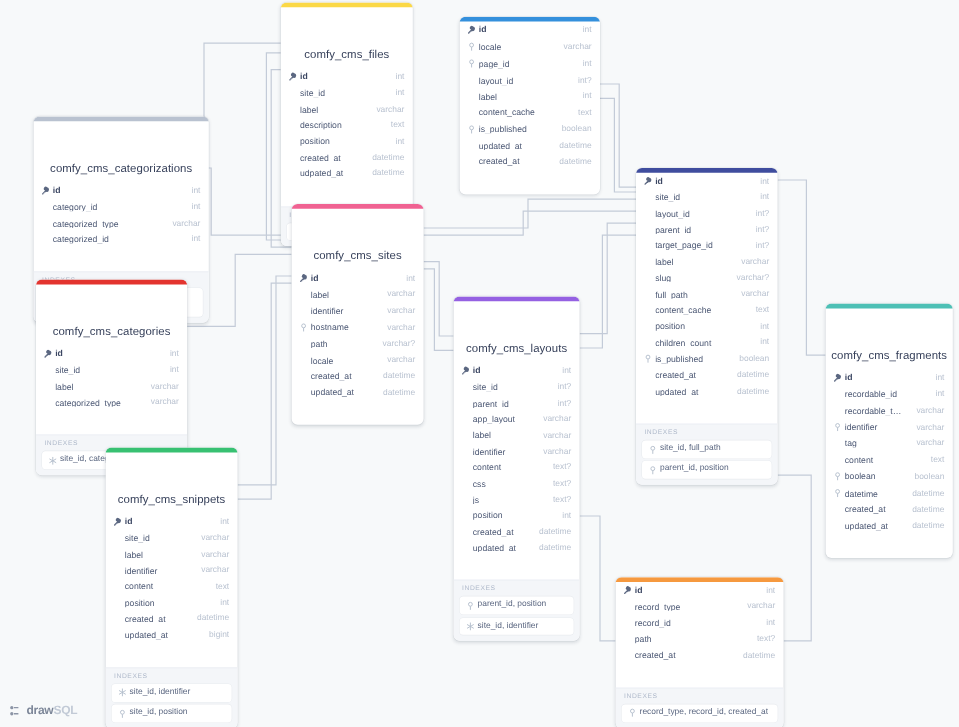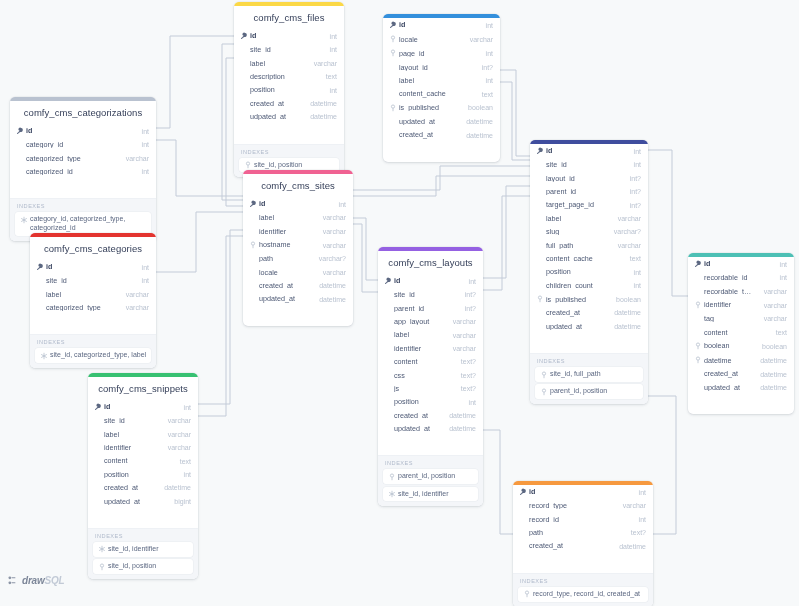--- a/index.html
+++ b/index.html
@@ -40,20 +40,21 @@
     width: 100%;
     border-radius: 5px 5px 0 0;
   }
   .table-title {
     text-align: center;
     font-size: 9.5px;
     color: #36405a;
     padding: 6px 4px 6px;
     letter-spacing: 0.05px;
     white-space: nowrap;
+    margin-top: 28px;
   }
   .cols {
     padding: 0 0 20px;
   }
   .col-row {
     display: flex;
     align-items: center;
     font-size: 7.2px;
     line-height: 1;
     padding: 3.1px 7px 3.1px 6px;
@@ -113,26 +114,25 @@
     min-width: 9px;
     margin-right: 2px;
     display: inline-flex;
     align-items: center;
     justify-content: center;
     padding-top: 0.5px;
   }
   .logo {
     position: absolute;
     left: 8px;
-    bottom: 20px;
+    bottom: 8px;
     display: flex;
     align-items: center;
     font-size: 10px;
     letter-spacing: -0.2px;
-    font-style: italic;
   }
   .logo-mark {
     margin-right: 3px;
     display: inline-flex;
   }
   .logo-draw { color: #7d8799; font-weight: bold; }
   .logo-sql { color: #c2cad6; font-weight: bold; }
 </style>
 </head>
 <body>
@@ -292,21 +292,21 @@
             <span class="col-name">updated_at</span>
             <span class="col-type">datetime</span>
           </div>
           <div class="col-row">
             <span class="col-icon"></span>
             <span class="col-name">created_at</span>
             <span class="col-type">datetime</span>
           </div>
         </div>
       </div>
-      <div class="table-card" style="left: 10px; top: 97px; width: 146px;">
+      <div class="table-card" style="left: 28px; top: 97px; width: 146px;">
         <div class="accent-bar" style="background: rgb(185, 194, 208);"></div>
         <div class="table-title">comfy_cms_categorizations</div>
         <div class="cols">
           <div class="col-row">
             <span class="col-icon">
               <svg width="8" height="8" viewBox="0 0 10 10">
                 <path d="M6.6,1.3 a2,2 0 1 0 -2.1,3.3 L1.4,7.7 L1.4,8.8 L2.6,8.8 L2.6,7.9 L3.6,7.9 L3.6,6.9 L4.6,6.9 L5.4,6.1 a2,2 0 0 0 1.2,-4.8 Z" fill="#5b6781"></path>
               </svg>
             </span>
             <span class="col-name pk">id</span>
@@ -626,20 +626,21 @@
               <svg width="8" height="8" viewBox="0 0 10 10">
                 <path d="M5,1 L5,9 M1.5,3 L8.5,7 M8.5,3 L1.5,7" stroke="#b5bfcd" stroke-width="1" fill="none"></path>
               </svg>
             </span>
             <span>site_id, identifier</span>
           </div>
         </div>
       </div>
       <div class="table-card" style="left: 688px; top: 253px; width: 106px;">
         <div class="accent-bar" style="background: rgb(77, 192, 181);"></div>
+        <div class="table-title">comfy_cms_fragments</div>
         <div class="cols">
           <div class="col-row">
             <span class="col-icon">
               <svg width="8" height="8" viewBox="0 0 10 10">
                 <path d="M6.6,1.3 a2,2 0 1 0 -2.1,3.3 L1.4,7.7 L1.4,8.8 L2.6,8.8 L2.6,7.9 L3.6,7.9 L3.6,6.9 L4.6,6.9 L5.4,6.1 a2,2 0 0 0 1.2,-4.8 Z" fill="#5b6781"></path>
               </svg>
             </span>
             <span class="col-name pk">id</span>
             <span class="col-type">int</span>
           </div>

